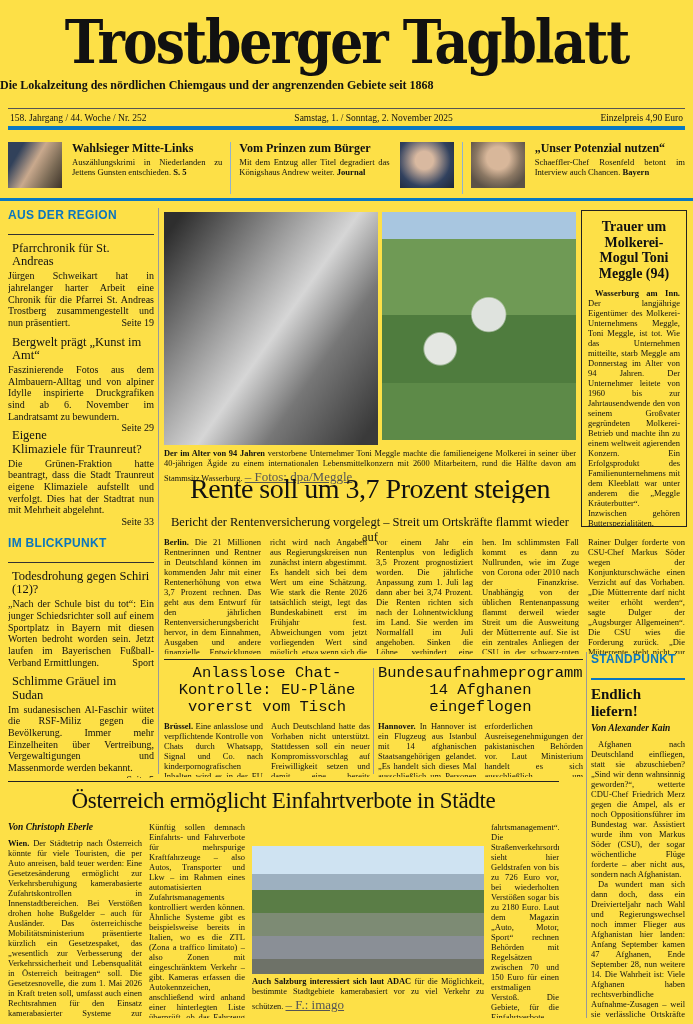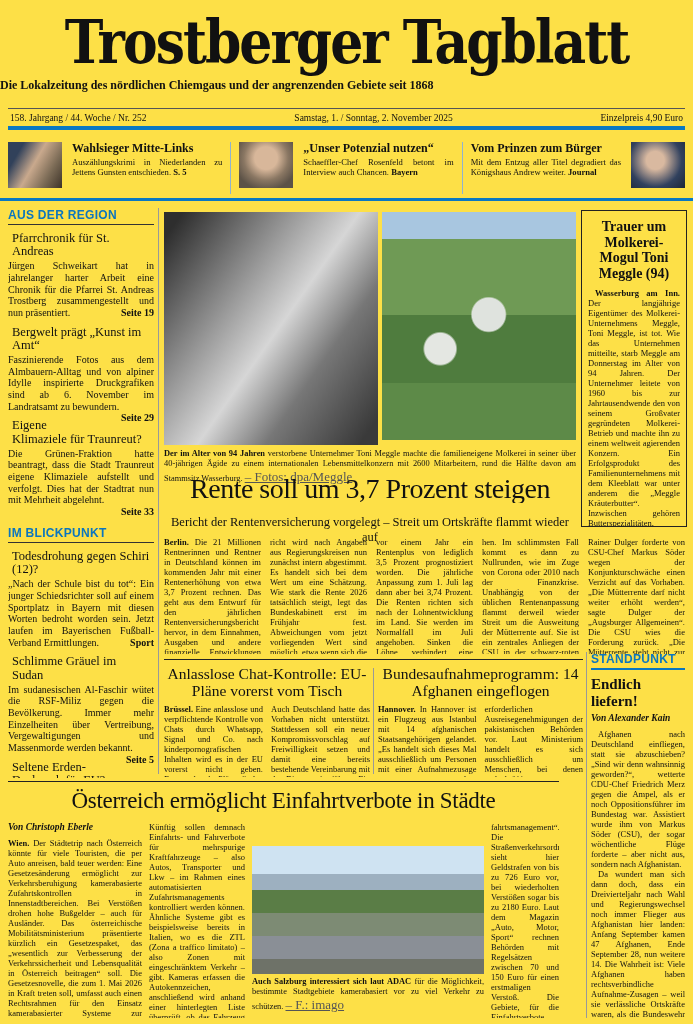--- a/index.html
+++ b/index.html
@@ -19,40 +19,40 @@
   .teaser{flex:1;display:flex;gap:10px;padding:0 8px;}
   .teaser + .teaser{border-left:1px solid #8fb2d0;}
   .tz-photo{width:54px;height:46px;flex:none;}
   .tz-title{font-size:12px;font-weight:bold;line-height:1.1;margin:0 0 2px;}
   .tz-text{font-size:8.6px;line-height:1.18;text-align:justify;margin:0;}
   .ph1{background:linear-gradient(120deg,#31415a 20%,#c9a98d 48%,#7a6a55 75%,#3c3228);}
   .ph2{background:radial-gradient(circle at 50% 35%,#d8b79a 28%,#8a7763 55%,#5c5247 80%);}
   .ph3{background:radial-gradient(circle at 45% 40%,#d9b9a0 22%,#31415e 65%,#1d2637);}
   
   .sec-head{color:#0b76bf;font:bold 12px "Liberation Sans",sans-serif;letter-spacing:.3px;
-      border-bottom:1px solid #333;padding-bottom:2px;margin:20px 0 2px;}
+      border-bottom:1px solid #333;padding-bottom:12px;margin:20px 0 2px;}
   .sec-head:first-child{margin-top:0;}
   .it-title{font-size:12.5px;font-weight:normal;line-height:1.05;margin:7px 4px 2px;}
   .it-text{font-size:10px;line-height:1.17;text-align:justify;margin:0;}
-  .fr{font-weight:bold;float:right;margin-left:19px;}
+  .fr{font-weight:normal;float:right;margin-left:19px;}
   .bl{font-weight:bold;}
   .boerse-line{font-size:8.8px;line-height:1.3;padding-left:32px;}
   
   .caption{font-size:8.4px;line-height:1.2;text-align:justify;}
   .cap-credit{color:#555;font-size:13px;text-decoration:underline;}
   .box{border:1px solid #222;padding:6px 6px;}
   .box-title{font-size:14px;font-weight:bold;text-align:center;line-height:1.12;margin:2px 0 6px;}
   .box-body{font-size:8.5px;line-height:1.18;text-align:justify;text-indent:7px;margin:0;}
   .lead-hl{font-size:28px;letter-spacing:-0.5px;text-align:center;line-height:1;white-space:nowrap;}
   .lead-sub{font-size:12.5px;text-align:center;}
   .cols5{display:grid;grid-template-columns:repeat(5,1fr);gap:9px;}
   .body-txt{font-size:8.5px;line-height:1.18;text-align:justify;margin:0;}
   .hrule{border-top:1px solid #222;height:0;}
   .vrule{border-left:1px solid #999;width:0;}
-  .art-hl{font-size:15.5px;text-align:center;line-height:1.1;margin:0 0 5px;}
+  .art-hl{font-size:15.5px;text-align:center;line-height:1.1;margin:0 0 5px;font-family:Liberation Mono, monospace;}
   .cols2{display:grid;grid-template-columns:1fr 1fr;gap:8px;}
   
   .sp-title{font-size:15px;font-weight:bold;margin:6px 0 3px;}
   .sp-byline{font-size:9.5px;font-style:italic;font-weight:bold;margin:0 0 6px;}
   .sp-p{font-size:8.5px;line-height:1.18;text-align:justify;text-indent:7px;margin:0;}
   
   .bot-hl{font-size:23px;text-align:center;letter-spacing:-0.3px;line-height:1;white-space:nowrap;}
   .byline{font-size:9.5px;font-style:italic;font-weight:bold;margin:0 0 6px;}
   .bot-photo{height:128px;background:
       linear-gradient(180deg,#cfe3f2 0 22%,#9db0c0 22% 34%,#5a7d46 34% 52%,#7d8b74 52% 70%,#8a8f96 70% 88%,#6e7268 88% 100%);}
@@ -83,32 +83,32 @@
 
   <div class="abs teasers" style="left:0;top:142px;width:693px;height:52px;">
     <div class="teaser">
       <div class="tz-photo ph1"></div>
       <div>
         <p class="tz-title">Wahlsieger Mitte-Links</p>
         <p class="tz-text"><span>Auszählungskrimi in Niederlanden zu Jettens Gunsten entschieden.</span> <b class="bl">S. 5</b></p>
       </div>
     </div>
     <div class="teaser">
+      <div>
+        <p class="tz-title">Vom Prinzen zum Bürger</p>
+        <p class="tz-text"><span>Mit dem Entzug aller Titel degradiert das Königshaus Andrew weiter.</span> <b class="bl">Journal</b></p>
+      </div>
+      <div class="tz-photo ph3"></div>
+    </div>
+    <div class="teaser">
       <div class="tz-photo ph2"></div>
       <div>
         <p class="tz-title">„Unser Potenzial nutzen“</p>
         <p class="tz-text"><span>Schaeffler-Chef Rosenfeld betont im Interview auch Chancen.</span> <b class="bl">Bayern</b></p>
       </div>
-    </div>
-    <div class="teaser">
-      <div>
-        <p class="tz-title">Vom Prinzen zum Bürger</p>
-        <p class="tz-text"><span>Mit dem Entzug aller Titel degradiert das Königshaus Andrew weiter.</span> <b class="bl">Journal</b></p>
-      </div>
-      <div class="tz-photo ph3"></div>
     </div>
   </div>
   <div class="abs bluebar2" style="left:0;top:198px;width:693px;"></div>
 
   <div class="abs" style="left:8px;top:208px;width:146px;height:570px;">
     <div class="sec-head">AUS DER REGION</div>
 
     <div>
       <p class="it-title">Pfarrchronik für St. Andreas</p>
       <p class="it-text"><span>Jürgen Schweikart hat in jahrelanger harter Arbeit eine Chronik für die Pfarrei St. Andreas Trostberg zusammengestellt und nun präsentiert.</span> <b class="fr">Seite 19</b></p>

